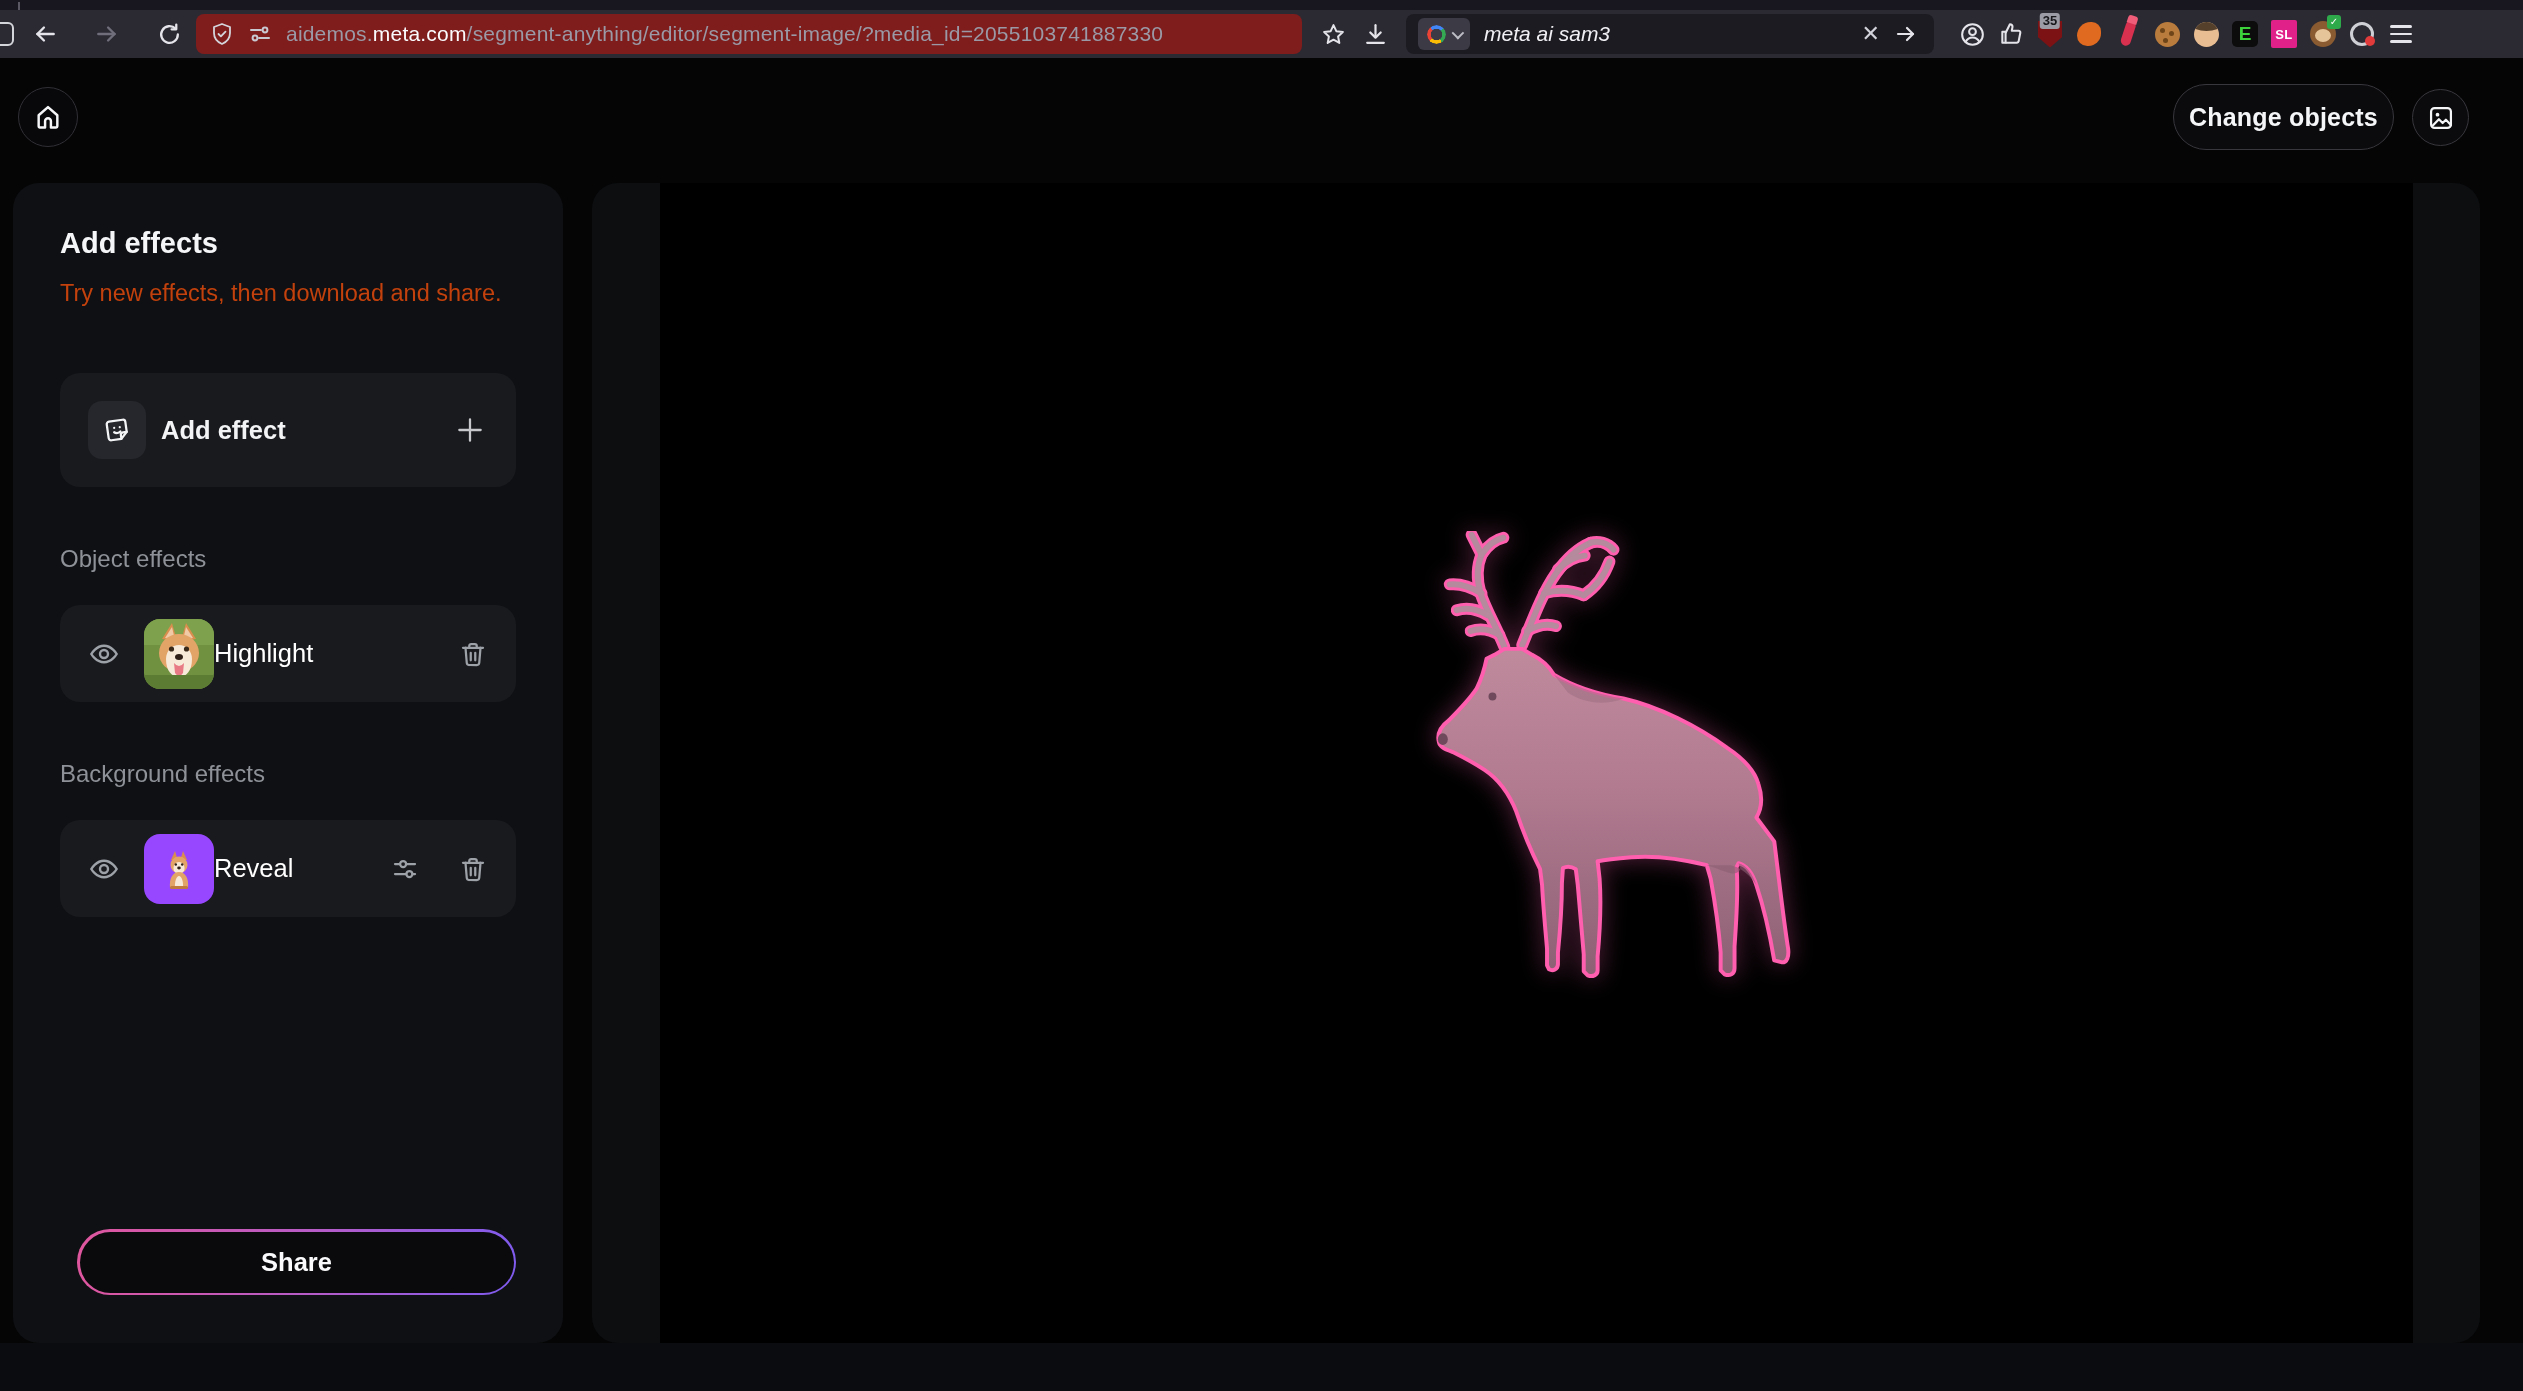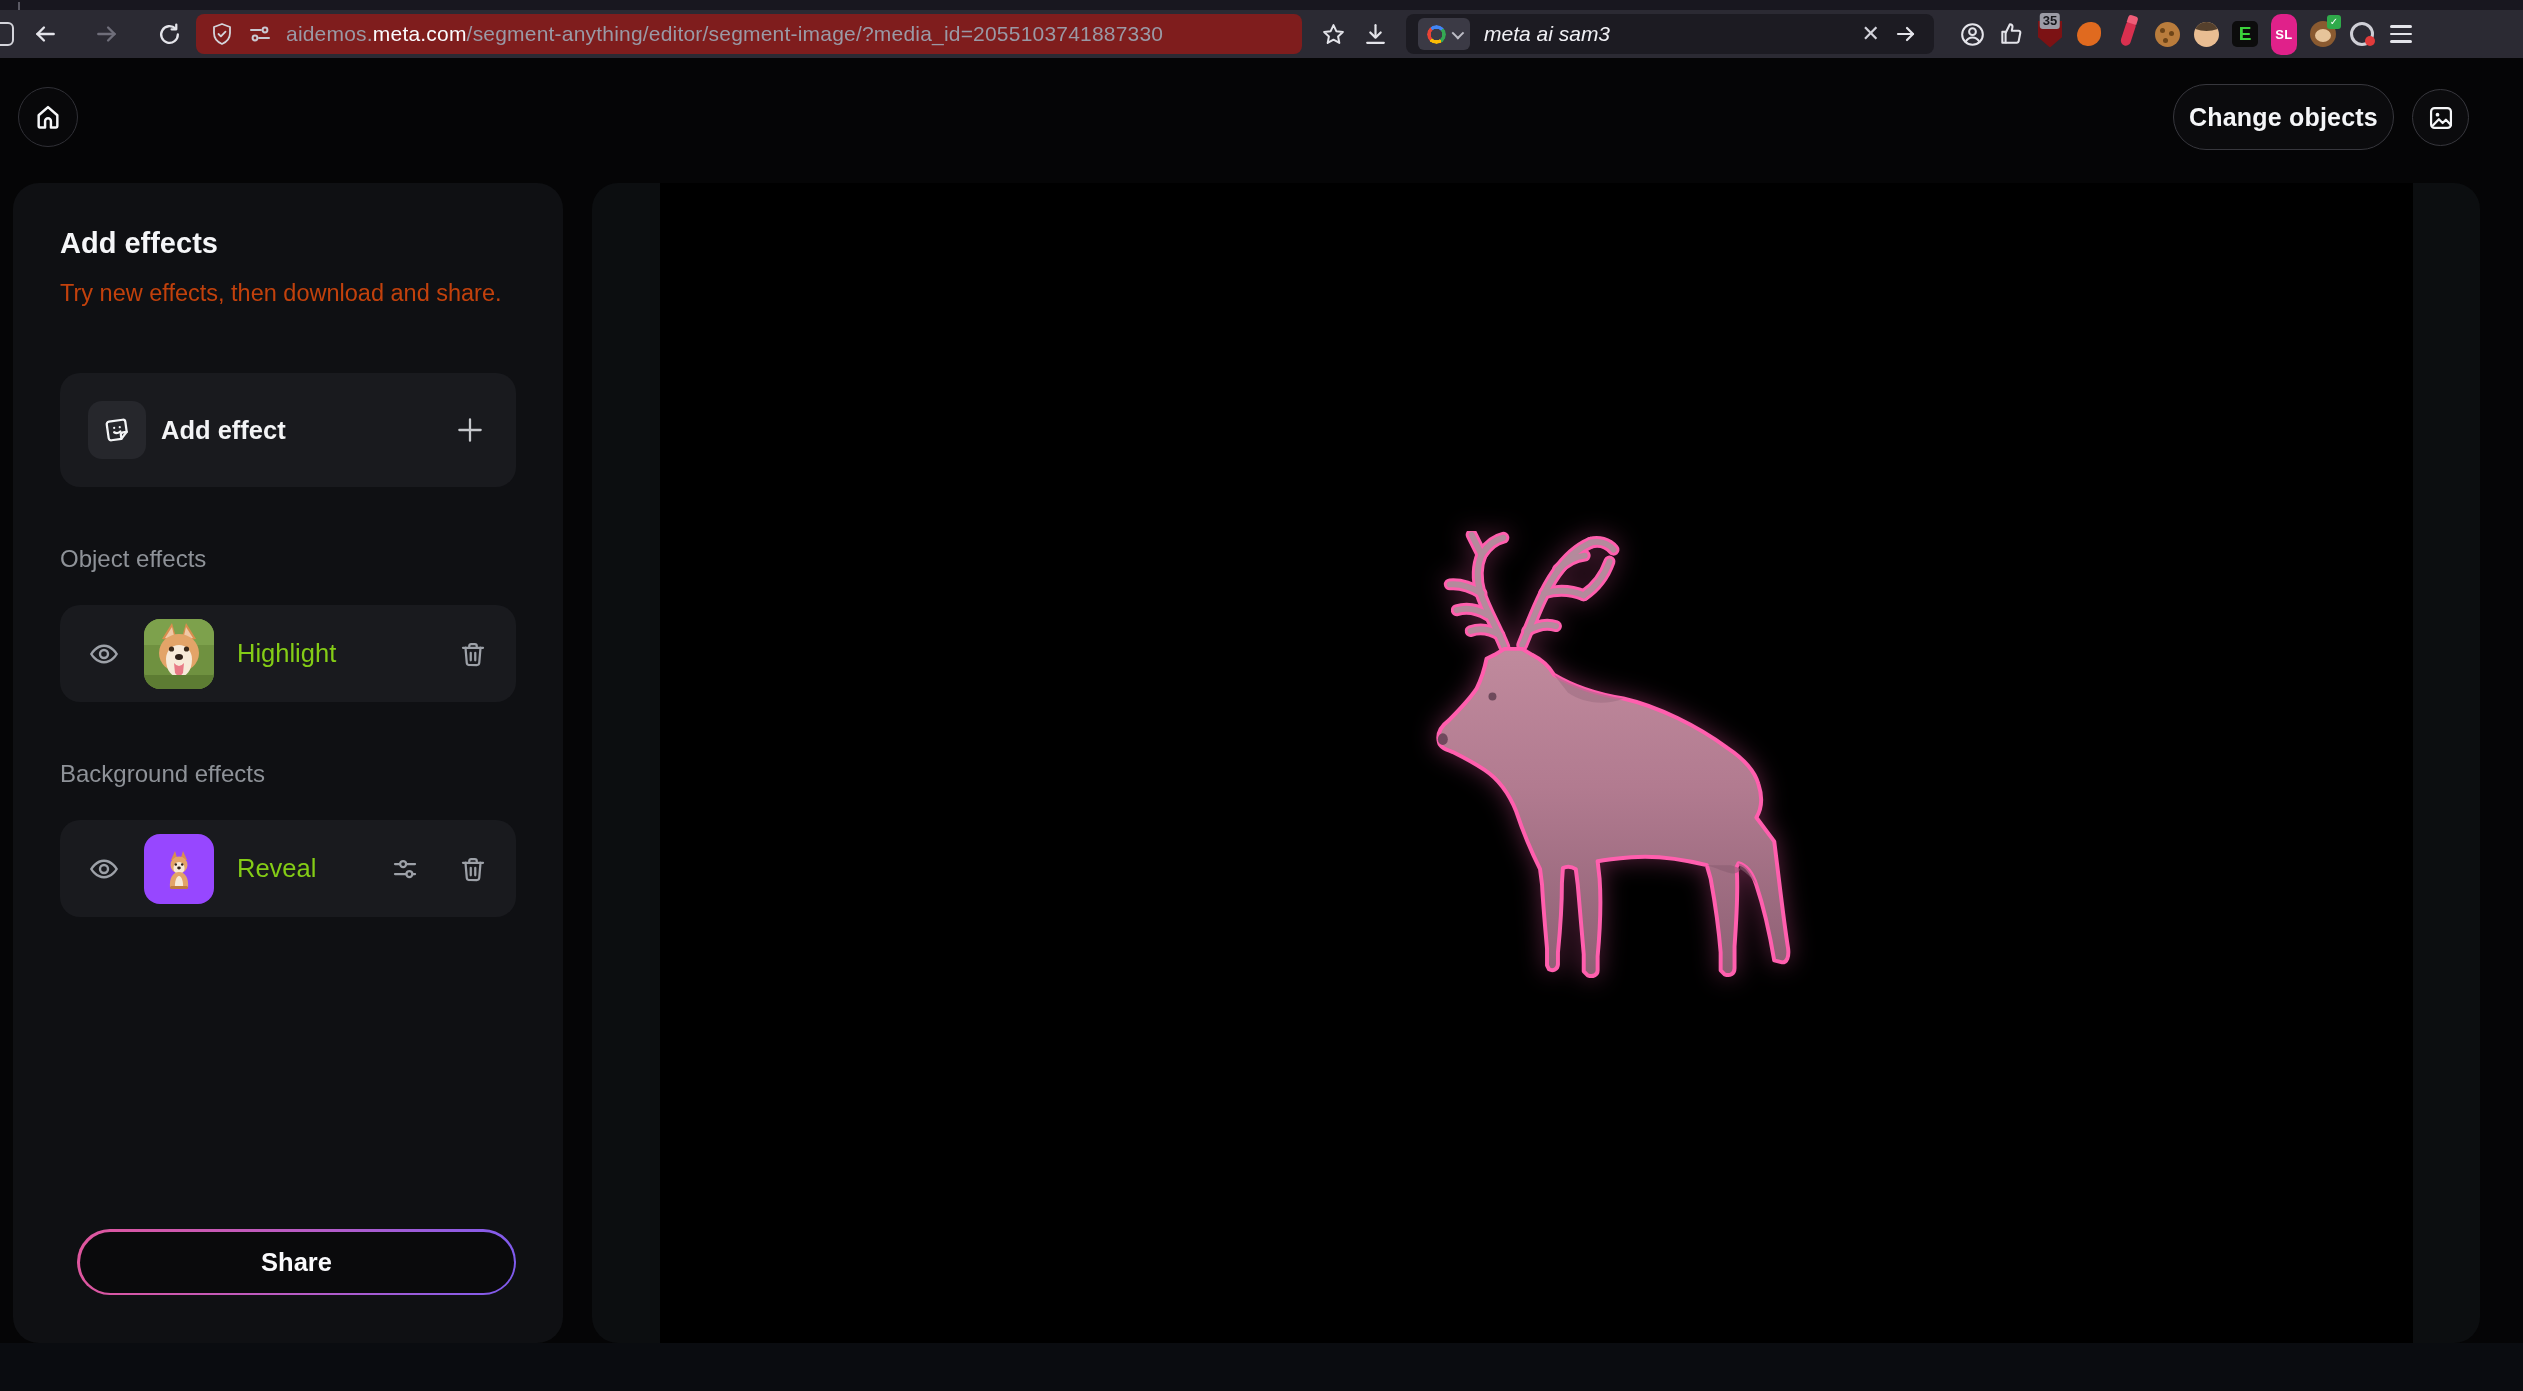--- a/index.html
+++ b/index.html
@@ -37,21 +37,21 @@
   .badge { position:absolute; top:-5px; left:50%; transform:translateX(-50%); background:#9c9ca6; color:#17171c; font-size:13px; font-weight:700; border-radius:3px; padding:0 3px; line-height:16px; }
   .shield-ub { width:24px; height:27px; background:#7c1214; clip-path:polygon(0 0,100% 0,100% 62%,50% 100%,0 62%); }
   .blob-orange { width:24px; height:24px; background:#e06a1f; border-radius:60% 40% 55% 45%; }
   .pen-red { width:10px; height:24px; background:#d8304f; border-radius:3px 3px 5px 5px; transform:rotate(18deg); position:relative; }
   .pen-red:before { content:""; position:absolute; top:-7px; left:0; width:10px; height:8px; background:#ef5d78; border-radius:3px 3px 0 0; }
   .cookie { width:25px; height:25px; border-radius:50%; background:#b97c3c; position:relative; }
   .cookie:before { content:""; position:absolute; left:5px; top:6px; width:5px; height:5px; border-radius:50%; background:#6e4518; box-shadow:9px 3px 0 #6e4518, 3px 10px 0 #6e4518; }
   .face-ic { width:25px; height:25px; border-radius:50%; background:#e9bd92; position:relative; overflow:hidden; }
   .face-ic:before { content:""; position:absolute; top:-3px; left:-2px; right:-2px; height:12px; border-radius:50%; background:#55402c; }
   .sq-e { width:26px; height:26px; border-radius:5px; background:#0c0c0c; color:#3bd23b; font-size:19px; font-weight:700; display:flex; align-items:center; justify-content:center; }
-  .sq-sl { width:26px; height:41px; border-radius:10px; background:#e0218a; color:#fff; font-size:13px; font-weight:700; display:flex; align-items:center; justify-content:center; letter-spacing:.5px; }
+  .sq-sl { width:26px; height:28px; border-radius:2px; background:#e0218a; color:#fff; font-size:13px; font-weight:700; display:flex; align-items:center; justify-content:center; letter-spacing:.5px; }
   .monkey { width:26px; height:26px; border-radius:50%; background:#8a5a30; position:relative; }
   .monkey:before { content:""; position:absolute; left:5px; top:8px; width:16px; height:13px; border-radius:50%; background:#e6c49a; }
   .monkey:after { content:"✓"; position:absolute; right:-5px; top:-6px; width:14px; height:14px; border-radius:3px; background:#2faa4a; color:#fff; font-size:10px; line-height:14px; text-align:center; }
   .ghost { width:24px; height:24px; border-radius:50%; border:3px solid #cfcfd6; position:relative; }
   .ghost:after { content:""; position:absolute; right:-4px; bottom:-3px; width:10px; height:10px; border-radius:50%; background:#e13b3b; }
   .burger { display:flex; flex-direction:column; gap:5px; }
   .burger i { display:block; width:22px; height:2.6px; background:#e4e4ea; border-radius:2px; }
 
   
   .home-btn { position:absolute; left:18px; top:87px; width:60px; height:60px; border-radius:50%;
@@ -67,21 +67,21 @@
   .sb-title { margin-top:44px; font-size:29px; font-weight:700; color:#f5f6f8; }
   .sb-sub { margin-top:20px; font-size:23.5px; color:#c2410c; }
   .card { border-radius:20px; background:#191a1e; display:flex; align-items:center; }
   .add-card { margin-top:66px; height:114px; padding:0 30px 0 28px; gap:15px; }
   .tile { width:58px; height:58px; border-radius:14px; background:#26272c; display:flex; align-items:center; justify-content:center; }
   .add-label { flex:1; font-size:25.5px; font-weight:600; color:#f3f4f6; }
   .section-label { margin-top:58px; font-size:24px; color:#8e9298; }
   .effect-row { margin-top:32px; height:97px; padding:0 26px; }
   .eye-btn { width:36px; height:36px; display:flex; align-items:center; justify-content:center; color:#9da1a8; flex:0 0 auto; }
   .thumb { width:70px; height:70px; border-radius:16px; margin-left:22px; overflow:hidden; flex:0 0 auto; }
-  .row-label { margin-left:23px; flex:1; font-size:25.5px; font-weight:500; color:#84cc16; }
+  .row-label { flex:1; font-size:25.5px; font-weight:500; color:#ffffff; }
   .row-ic { width:34px; height:34px; display:flex; align-items:center; justify-content:center; color:#9da1a8; flex:0 0 auto; }
   .row-ic + .row-ic { margin-left:34px; }
   .share-wrap { position:absolute; left:64px; right:47px; bottom:48px; height:66px; border-radius:33px; padding:2.5px;
     background:linear-gradient(100deg,#e0569d 0%,#b55cc9 55%,#7e5bef 100%); }
   .share-inner { width:100%; height:100%; border-radius:31px; background:#0a0a0c; display:flex; align-items:center; justify-content:center;
     font-size:25.5px; font-weight:600; color:#fafafc; }
 
   
   .canvas-panel { position:absolute; left:592px; top:183px; width:1888px; height:1160px; border-radius:26px; background:#0c0e10; overflow:hidden; }
   .image-area { position:absolute; left:68px; top:0; width:1753px; height:1160px; background:#000; }

